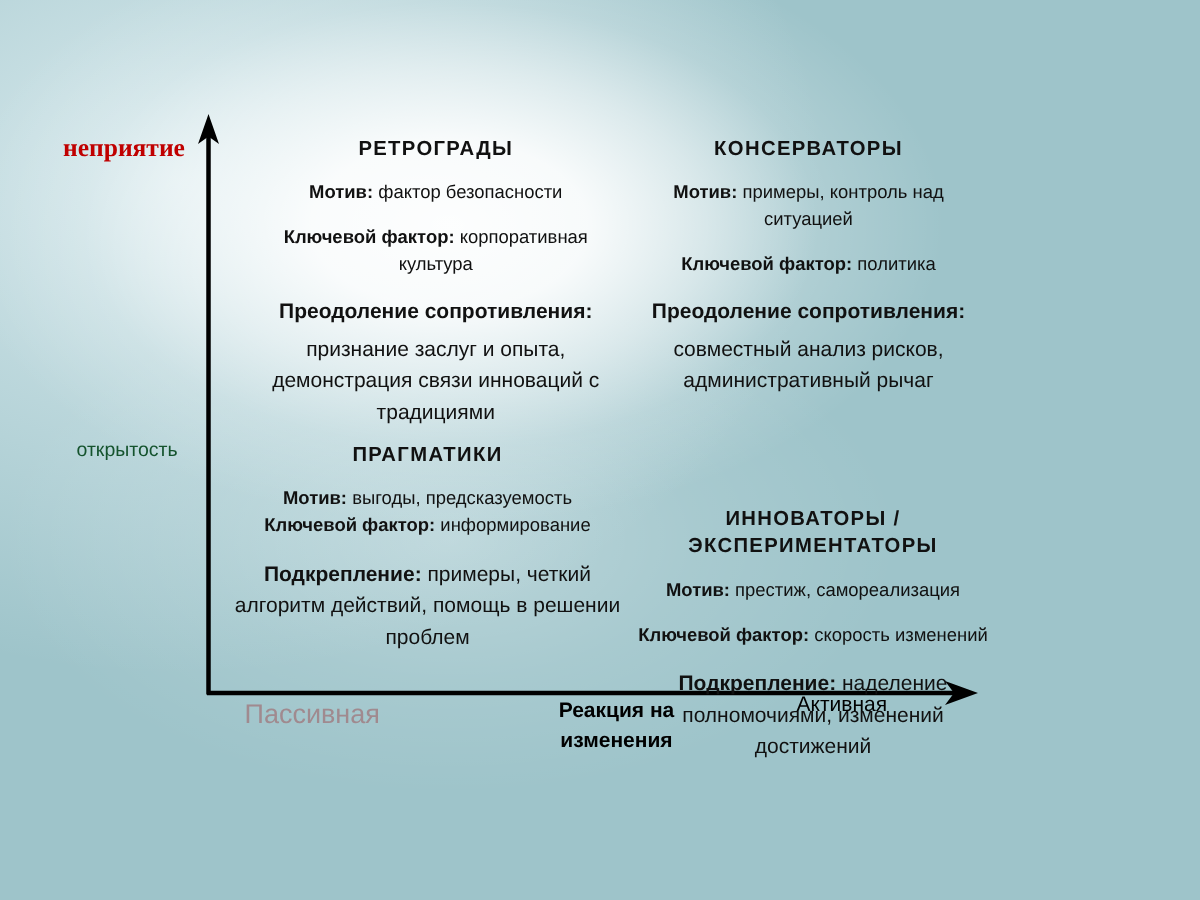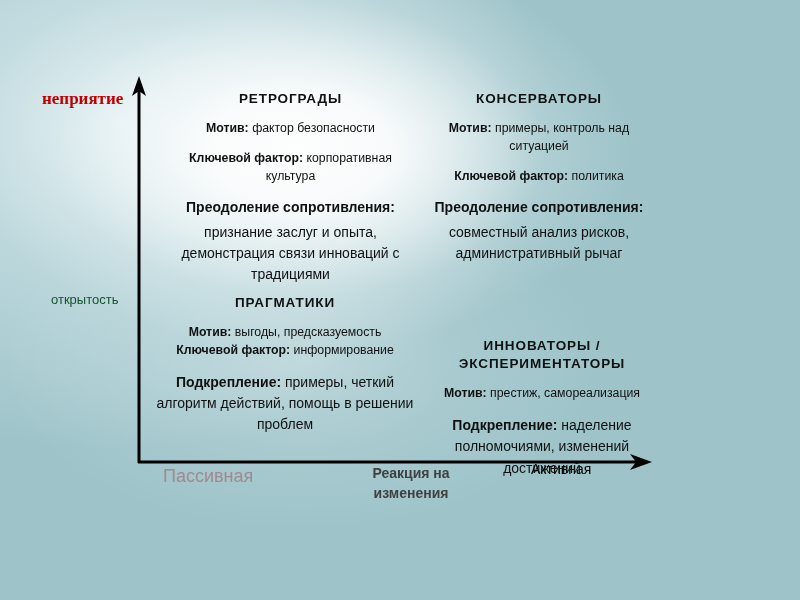--- a/index.html
+++ b/index.html
@@ -77,21 +77,21 @@
     color: #000000;
     line-height: 1.45;
     white-space: normal;
     text-align: right;
   }
   #label-reaction {
     left: 356px; top: 464px;
     width: 110px;
     font-size: 14px;
     font-weight: bold;
-    color: #404040;
+    color: #000000;
     text-align: center;
     line-height: 1.42;
     white-space: normal;
   }
 
   
   .quadrant {
     position: absolute;
     text-align: center;
     color: #111111;
@@ -196,19 +196,23 @@
       <span>примеры, четкий алгоритм действий, помощь в решении проблем</span>
     </div>
   </div>
 
   <div class="quadrant" id="q-bottom-right">
     <div class="q-title">ИННОВАТОРЫ / ЭКСПЕРИМЕНТАТОРЫ</div>
     <div class="q-row">
       <b>Мотив:</b>
       <span>престиж, самореализация</span>
     </div>
+    <div class="q-row">
+      <b>Ключевой фактор:</b>
+      <span>скорость изменений</span>
+    </div>
     <div class="q-block">
       <b>Подкрепление:</b>
       <span>наделение полномочиями, изменений достижений</span>
     </div>
   </div>
 
 </div>
 
 </body></html>

